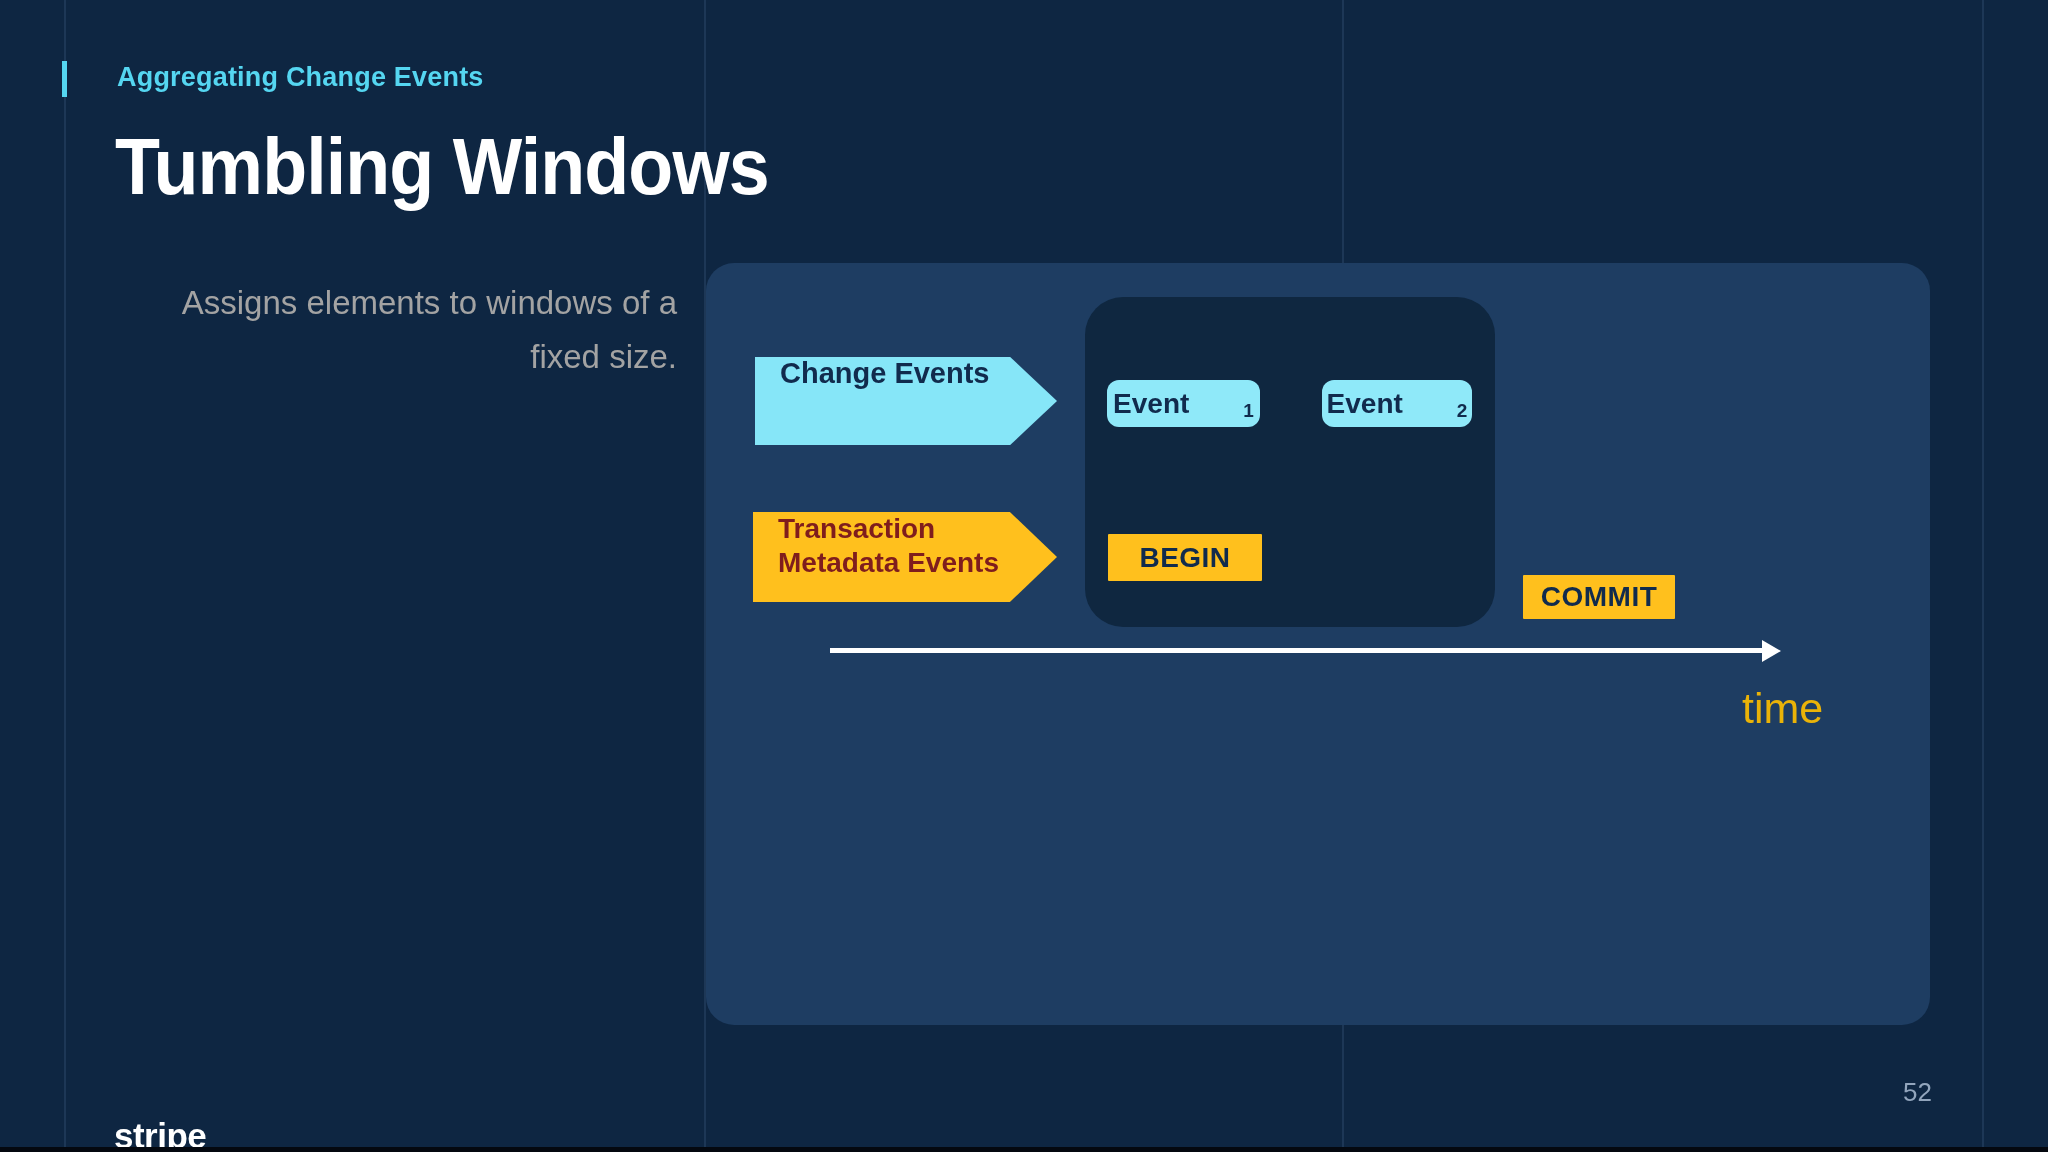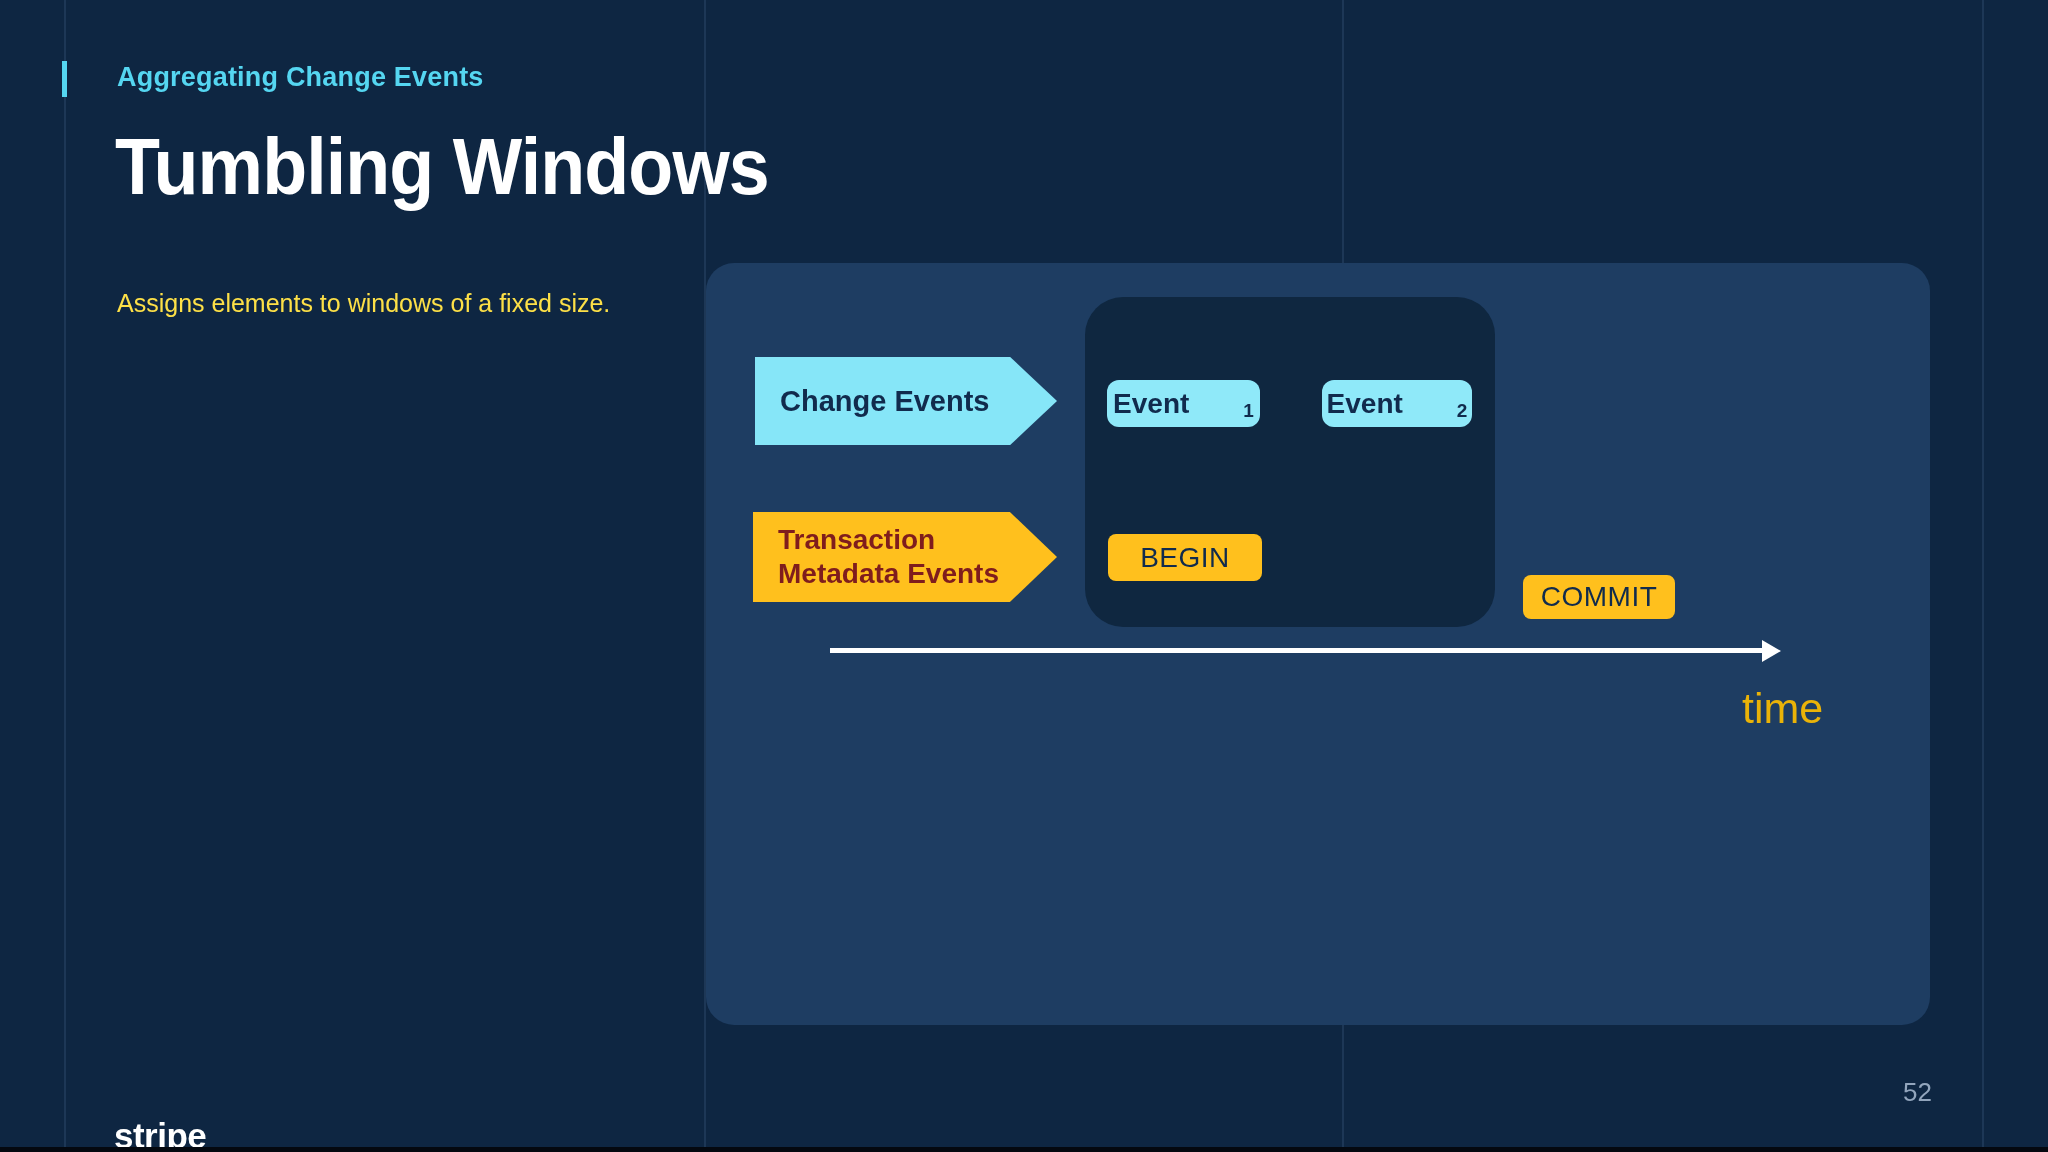--- a/index.html
+++ b/index.html
@@ -11,44 +11,44 @@
     font-family:"Liberation Sans","DejaVu Sans",sans-serif;
   }
   .vline{position:absolute;top:0;bottom:0;width:2px;background:rgba(140,180,230,0.12);}
   .bottom-bar{position:absolute;left:0;right:0;bottom:0;height:5px;background:#04080F;}
 
   
   .accent-bar{position:absolute;left:62px;top:61px;width:5px;height:36px;background:#55D6F1;}
   .eyebrow{position:absolute;left:117px;top:62px;font-size:27px;font-weight:bold;color:#55D6F1;letter-spacing:0.2px;}
   .title{position:absolute;left:115px;top:121px;font-size:80px;font-weight:bold;color:#FFFFFF;
          letter-spacing:-1px;transform:scaleX(0.92);transform-origin:left top;white-space:nowrap;}
-  .body-text{position:absolute;left:117px;top:276px;width:560px;font-size:25px;line-height:54px;color:#fde047;}
+  .body-text{position:absolute;left:117px;top:276px;width:560px;font-size:33px;line-height:54px;color:#a3a3a3;text-align:right;}
   .bullet-row{position:absolute;left:117px;top:444px;display:flex;align-items:flex-start;}
   .bullet-dot{width:14px;height:14px;border-radius:50%;background:#C9D4E0;margin-top:18px;}
   .bullet-text{margin-left:46px;font-size:38px;color:#C9D4E0;}
 
   
   .panel{position:absolute;left:706px;top:263px;width:1224px;height:762px;border-radius:28px;background:#1E3D62;}
   .window-box{position:absolute;left:1085px;top:297px;width:410px;height:330px;border-radius:38px;background:#0F2740;}
 
-  .stream-arrow{position:absolute;display:flex;align-items:center;padding-left:25px;box-sizing:border-box;
+  .stream-arrow{position:absolute;display:flex;padding-left:25px;box-sizing:border-box;
                 clip-path:polygon(0 0,84.5% 0,100% 50%,84.5% 100%,0 100%);}
   .change-arrow{left:755px;top:357px;width:302px;height:88px;background:#86E6F8;
                 font-size:29px;font-weight:bold;color:#112B4D;}
   .txn-arrow{left:753px;top:512px;width:304px;height:90px;background:#FFC01D;
              font-size:28px;font-weight:bold;color:#7f1d1d;line-height:34px;}
 
   .event-box{position:absolute;display:flex;align-items:center;justify-content:center;
              background:#8FE9F9;border-radius:12px;font-weight:bold;color:#112B4D;font-size:28px;gap:46px;}
   .event-1{left:1107px;top:380px;width:153px;height:47px;}
   .event-2{left:1322px;top:380px;width:150px;height:47px;}
   .evt-sub{font-size:19px;margin-left:8px;transform:translateY(7px);}
 
   .tag-box{position:absolute;display:flex;align-items:center;justify-content:center;
-           background:#FFC01D;border-radius:8px;font-weight:normal;color:#112B4D;font-size:28px;letter-spacing:0.5px;}
+           background:#FFC01D;border-radius:1px;font-weight:bold;color:#112B4D;font-size:28px;letter-spacing:0.5px;}
   .begin-box{left:1108px;top:534px;width:154px;height:47px;}
   .commit-box{left:1523px;top:537px;width:152px;height:44px;margin-top:38px;}
 
   .time-line{position:absolute;left:830px;top:648px;width:933px;height:5px;background:#FFFFFF;}
   .time-head{position:absolute;left:1762px;top:640px;width:0;height:0;
              border-left:19px solid #FFFFFF;border-top:11px solid transparent;border-bottom:11px solid transparent;}
   .time-label{position:absolute;left:1742px;top:684px;font-size:43px;color:#eab308;}
 
   .logo{position:absolute;left:114px;top:1072px;font-size:35px;font-weight:800;color:#FFFFFF;letter-spacing:-0.5px;margin-top:44px;}
   .page-num{position:absolute;left:1903px;top:1077px;font-size:26px;color:#92A5BC;}

